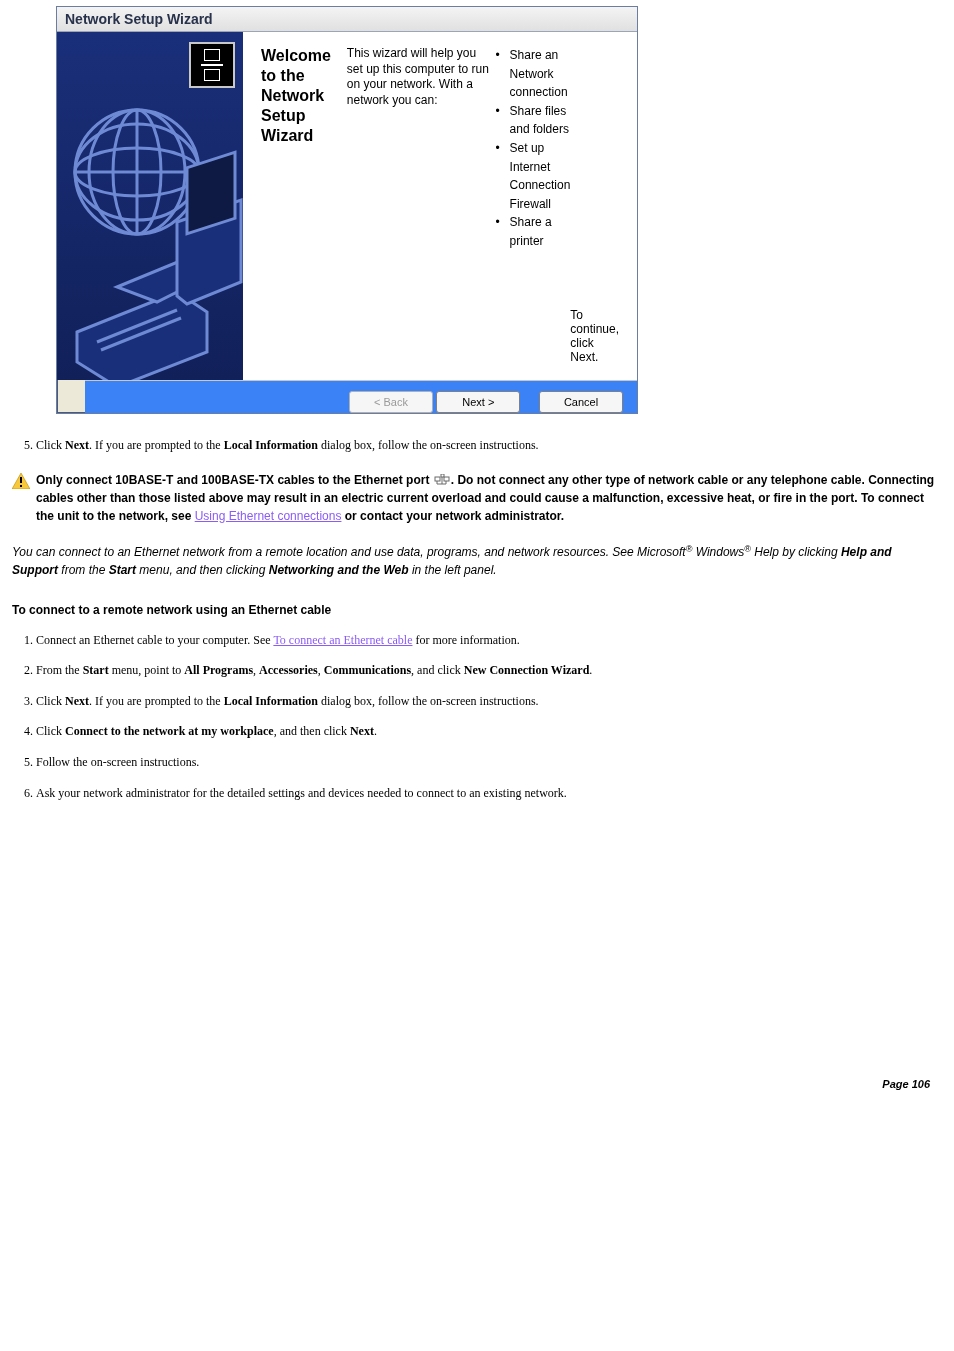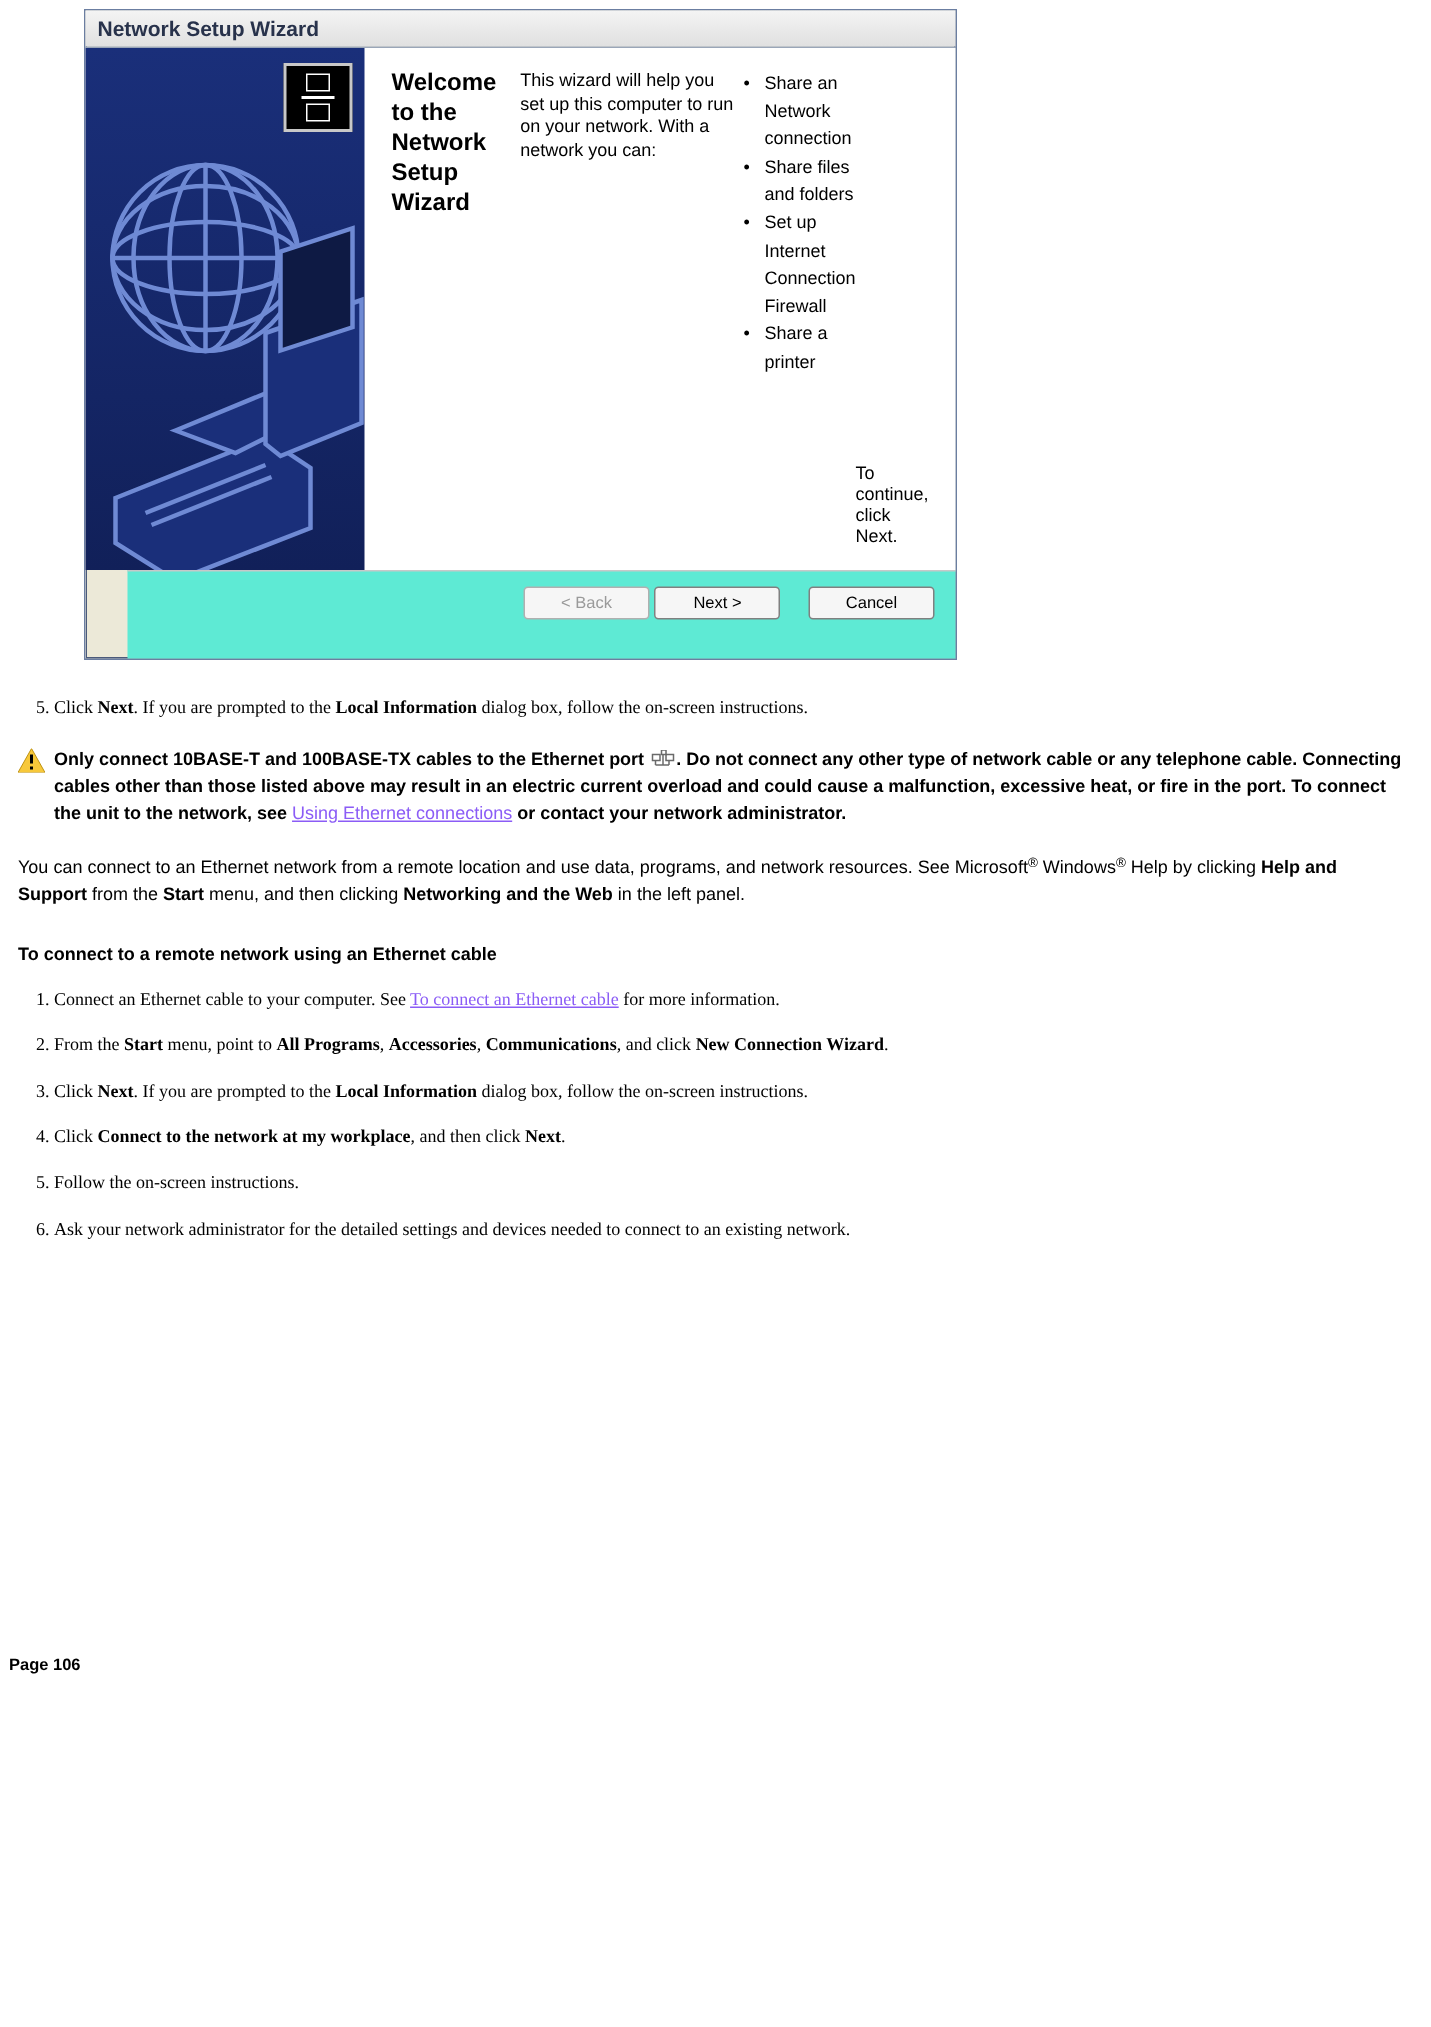--- a/index.html
+++ b/index.html
@@ -97,22 +97,22 @@
   .wiz-list li { list-style:none; position:relative; padding-left:0; }
   .wiz-list li::before { content:"•"; position:absolute; left:-14px; }
   .wiz-continue {
     margin-top:auto;
     font-size:12px;
     padding-top:60px;
     padding-bottom:6px;
   }
   .button-row {
     border-top:1px solid #c8c8c8;
-    background:#5eead4;
-    padding:10px 14px 26px 0;
+    background:#3b82f6;
+    padding:10px 14px 0 0;
     text-align:right;
     margin-left:28px;
   }
   .button-row .gap { display:inline-block; width:12px; }
   button.wiz-btn {
     font-family: Tahoma, Verdana, sans-serif;
     font-size:11px;
     width:84px;
     height:22px;
     background:#f6f6f6;
@@ -158,31 +158,34 @@
     vertical-align:-2px;
   }
   .small-net-icon svg { display:block; }
   a.link { color:#8b5cf6; text-decoration:underline; cursor:pointer; }
   b { font-weight:bold; }
   .para {
     font-size:12px;
     line-height:1.5;
     margin:0 4px 18px 0;
     padding:0 6px;
+    font-style:italic;
   }
   .heading3 {
     font-size:12px;
     font-weight:bold;
     margin:24px 0 14px 0;
     padding:0 6px;
   }
   .page-num {
+    text-align:right;
     font-size:11px;
     font-weight:bold;
     padding:260px 18px 14px 0;
+    font-style:italic;
   }
   
   .reg { font-size:9px; vertical-align:top; }
 </style>
 </head>
 <body>
 
 <div class="page">
 
   <div class="wizard">

